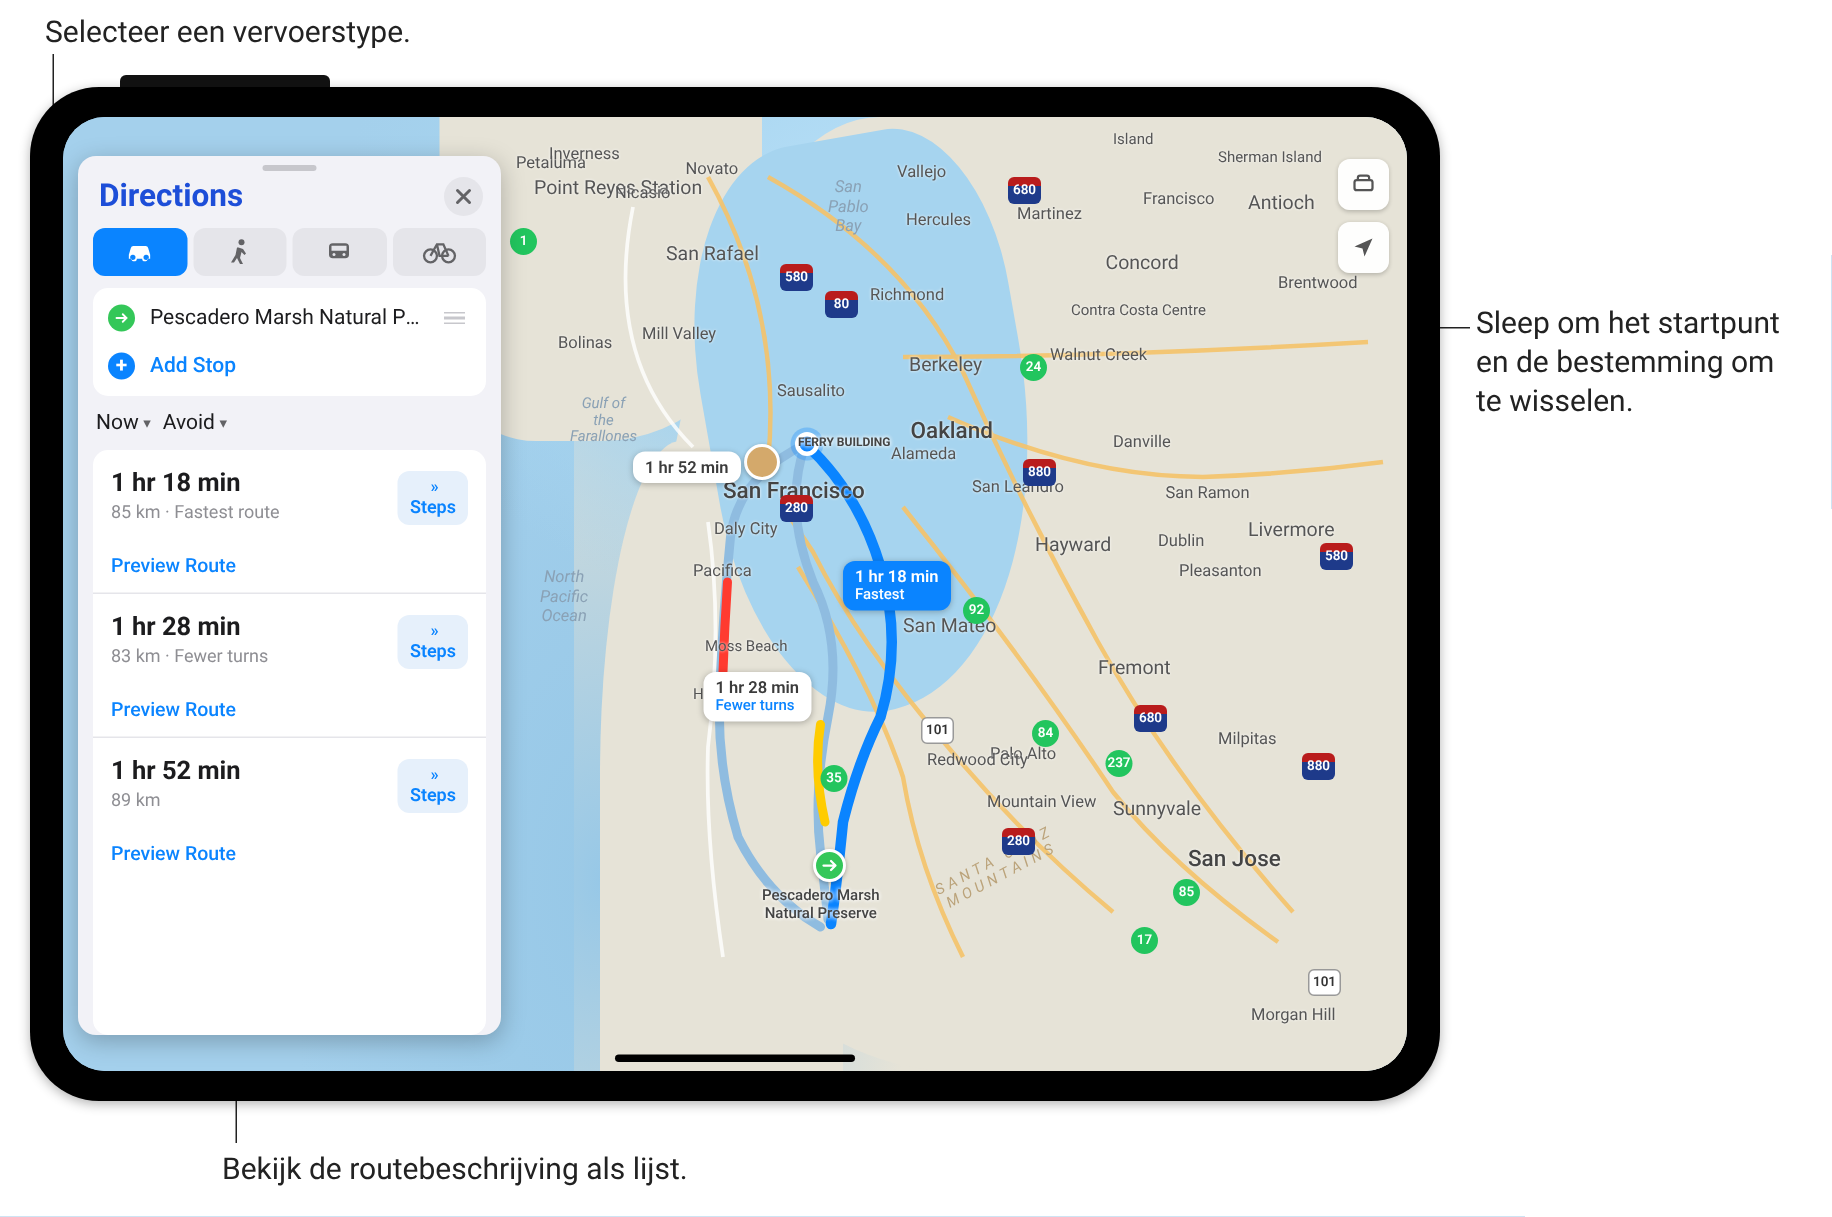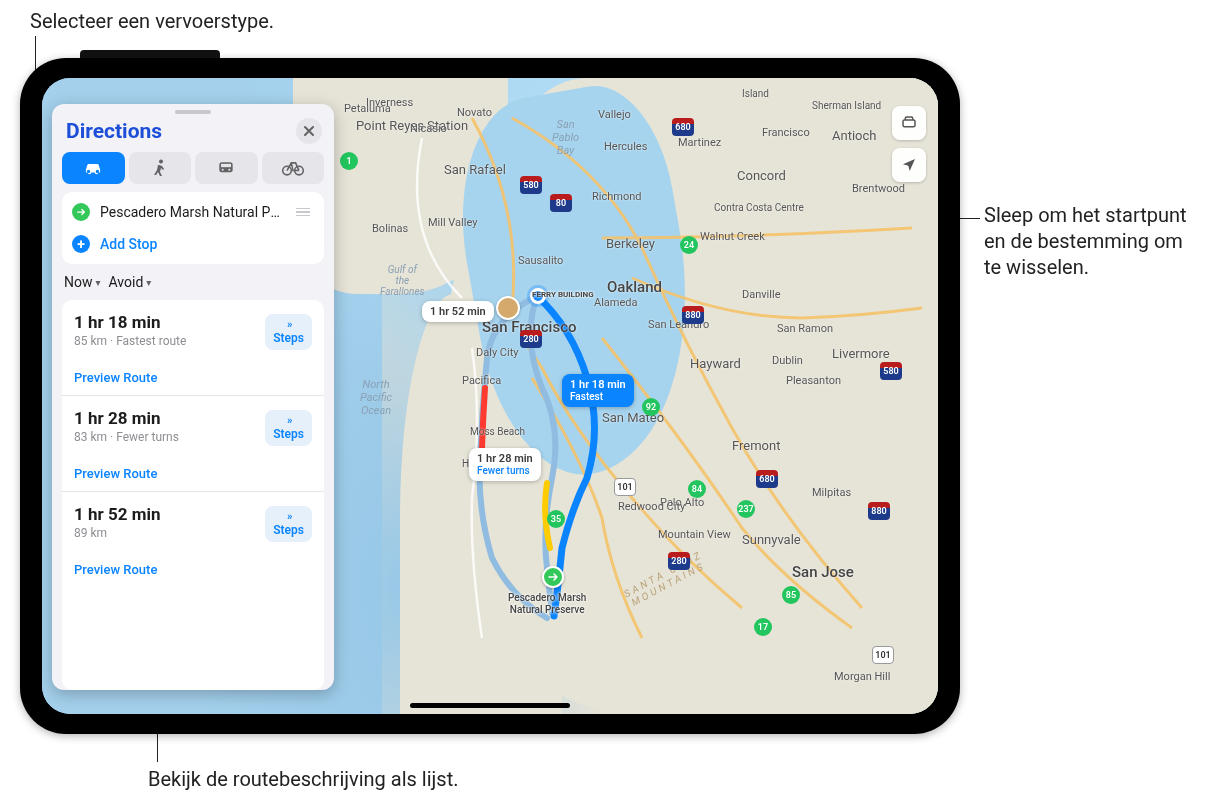--- a/index.html
+++ b/index.html
@@ -288,21 +288,21 @@
 
       <div class="region-label" style="left:318px; top:300px;"><span>North</span><br><span>Pacific</span><br><span>Ocean</span></div>
       <div class="region-label" style="left:510px; top:40px;"><span>San</span><br><span>Pablo</span><br><span>Bay</span></div>
       <div class="region-label" style="left:338px; top:186px;font-size:10px;"><span>Gulf of</span><br><span>the</span><br><span>Farallones</span></div>
       <div class="region-label" style="left:580px; top:490px; color:#bba37a; font-size:10px; letter-spacing:3px; transform:rotate(-28deg);"><span>SANTA</span> <span>CRUZ</span><br><span>MOUNTAINS</span></div>
 
       <div class="city-label big" style="left:440px; top:240px;">San Francisco</div>
       <div class="city-label big" style="left:565px; top:200px;">Oakland</div>
       <div class="city-label big" style="left:750px; top:485px;">San Jose</div>
       <div class="city-label med" style="left:564px; top:158px;">Berkeley</div>
-      <div class="city-label" style="left:550px; top:112px;">Richmond</div>
+      <div class="city-label" style="left:538px; top:112px;">Richmond</div>
       <div class="city-label" style="left:556px; top:30px;">Vallejo</div>
       <div class="city-label med" style="left:695px; top:90px;">Concord</div>
       <div class="city-label" style="left:658px; top:152px;">Walnut Creek</div>
       <div class="city-label med" style="left:790px; top:50px;">Antioch</div>
       <div class="city-label" style="left:810px; top:104px;">Brentwood</div>
       <div class="city-label med" style="left:402px; top:84px;">San Rafael</div>
       <div class="city-label" style="left:415px; top:28px;">Novato</div>
       <div class="city-label" style="left:302px; top:24px;">Petaluma</div>
       <div class="city-label" style="left:324px; top:18px;">Inverness</div>
       <div class="city-label" style="left:314px; top:40px; font-size:13px;">Point Reyes Station</div>

